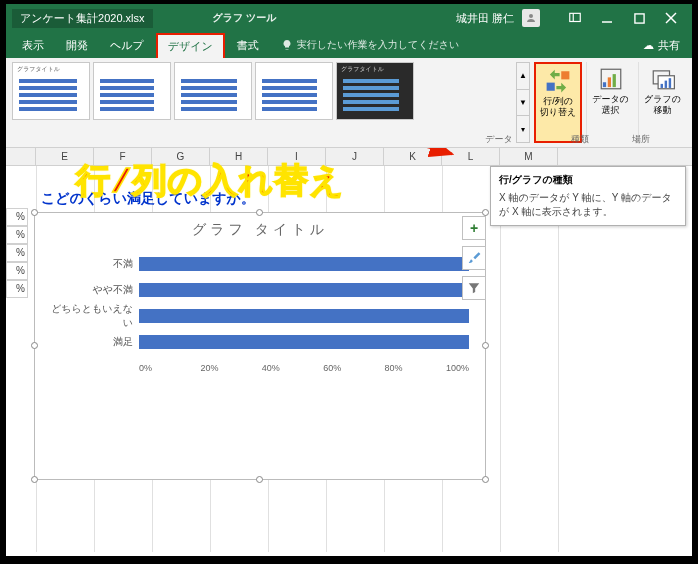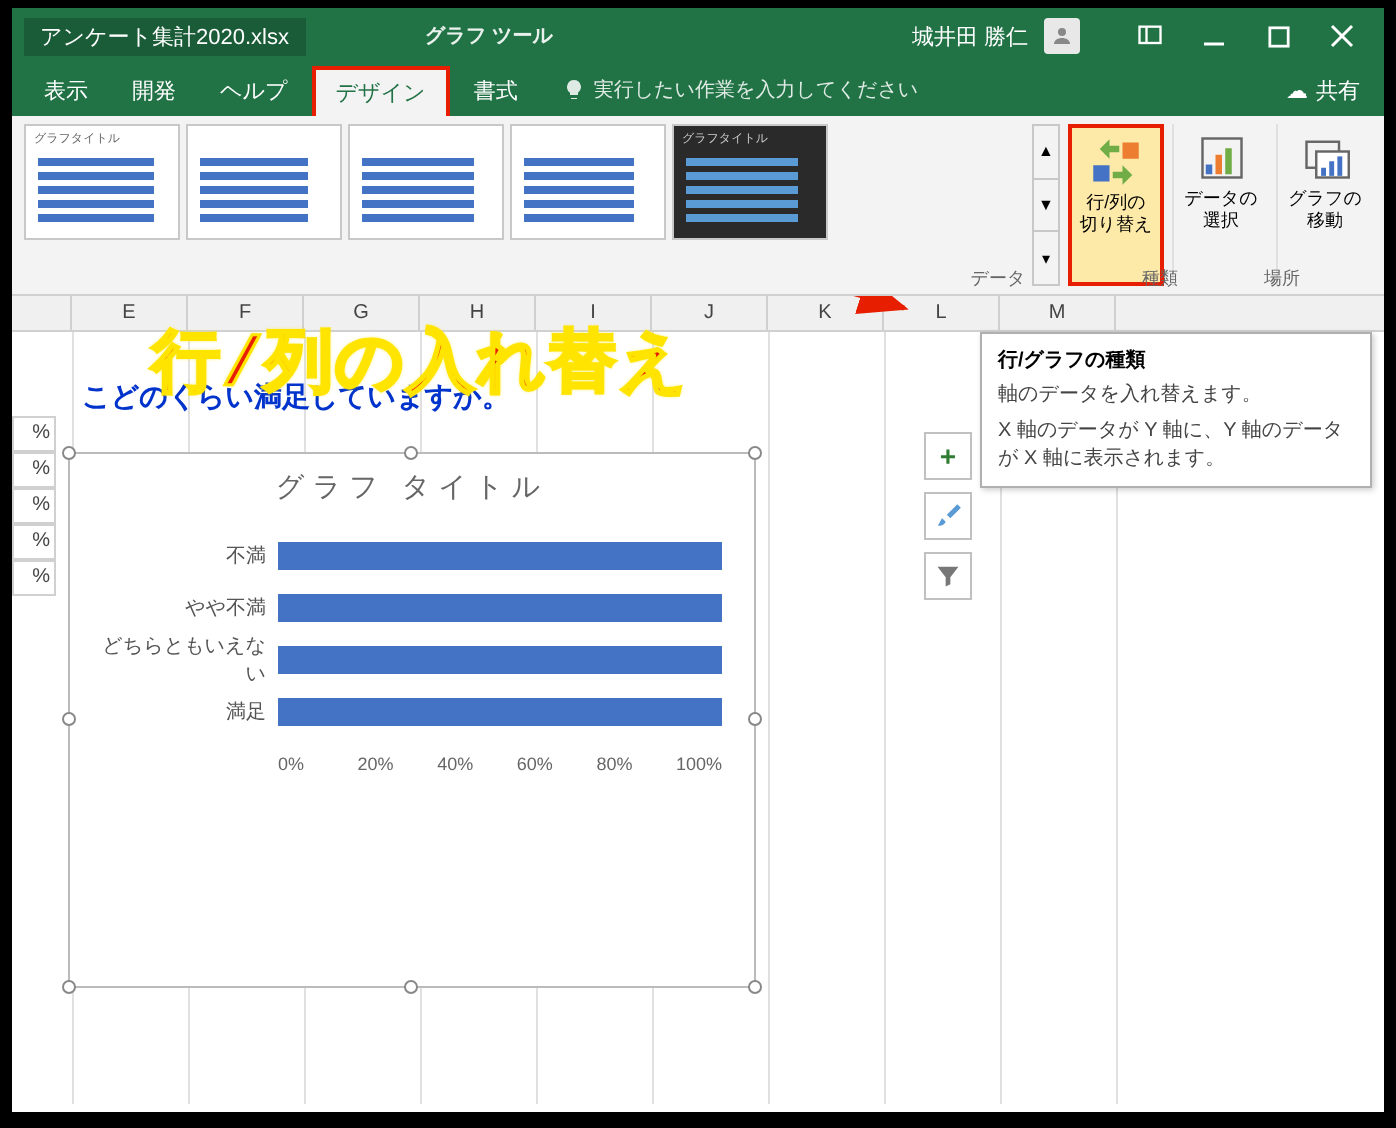--- a/index.html
+++ b/index.html
@@ -29,21 +29,21 @@
 .ribbtn svg { width: 26px; height: 26px; }
 .ribgroup { position: absolute; bottom: 1px; font-size: 9px; color: #666; text-align: center; }
 .sheet { position: relative; height: 404px; background: #fff; overflow: hidden; }
 .colhdr { display: flex; height: 18px; background: #f0f0f0; border-bottom: 1px solid #d0d0d0; font-size: 10px; color: #444; }
 .colhdr div { width: 58px; border-right: 1px solid #d0d0d0; text-align: center; line-height: 18px; }
 .grid { position: absolute; top: 18px; left: 0; right: 0; bottom: 0; }
 .gridline-v { position: absolute; top: 0; bottom: 0; width: 1px; background: #e0e0e0; }
 .question { position: absolute; top: 24px; left: 0; font-size: 14px; font-weight: bold; color: #0033cc; margin-left: 35px; }
 .pctcol { position: absolute; top: 42px; left: 0; width: 22px; }
 .pctcol div { height: 18px; font-size: 10px; color: #444; text-align: right; border: 1px solid #d0d0d0; background: #fff; padding-right: 2px; line-height: 16px; }
-.chartbox { position: absolute; top: 60px; left: 28px; width: 344px; height: 268px; background: #fff; border: 1px solid #bbb; }
+.chartbox { position: absolute; top: 46px; left: 28px; width: 452px; height: 268px; background: #fff; border: 1px solid #bbb; }
 .chartbox .handles span { position: absolute; width: 7px; height: 7px; background: #fff; border: 1px solid #888; border-radius: 50%; }
 .charttitle { text-align: center; font-size: 14px; color: #666; letter-spacing: 4px; padding: 8px 0; }
 .bars { padding: 4px 16px 0 16px; }
 .barrow { display: flex; align-items: center; height: 26px; }
 .barlabel { width: 88px; font-size: 10px; color: #555; text-align: right; padding-right: 6px; }
 .bartrack { flex: 1; position: relative; height: 14px; }
 .barfill { position: absolute; left: 0; top: 0; bottom: 0; background: #4472c4; }
 .xaxis { display: flex; padding-left: 104px; padding-right: 16px; font-size: 9px; color: #666; margin-top: 8px; }
 .xaxis div { flex: 1; text-align: left; }
 .xaxis div:last-child { text-align: right; flex: 0; }
@@ -307,19 +307,18 @@
         <div class="sidebtn">
             <svg width="14" height="14" viewBox="0 0 24 24">
               <path d="M3 4h18l-7 9v6l-4 2v-8L3 4z" fill="#777"></path>
             </svg>
           </div>
       </div>
 
       <div class="tooltip">
         <div class="tt-title">行/グラフの種類</div>
         <div class="tt-body">
-          <div>軸のデータを入れ替えます。</div>
           <div style="margin-top:4px">X 軸のデータが Y 軸に、Y 軸のデータが X 軸に表示されます。</div>
         </div>
       </div>
     </div>
   </div>
 </div>
 
 </body></html>

